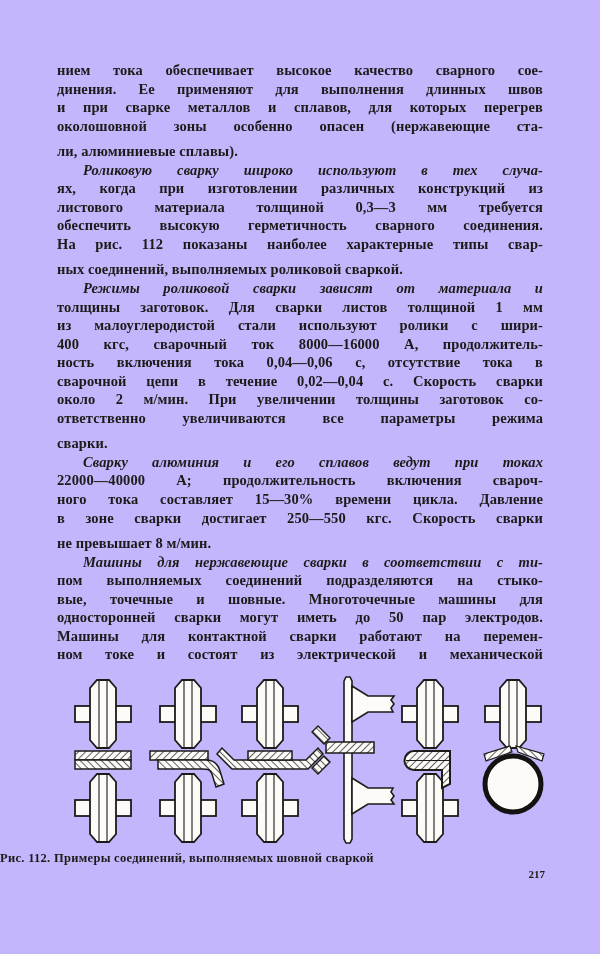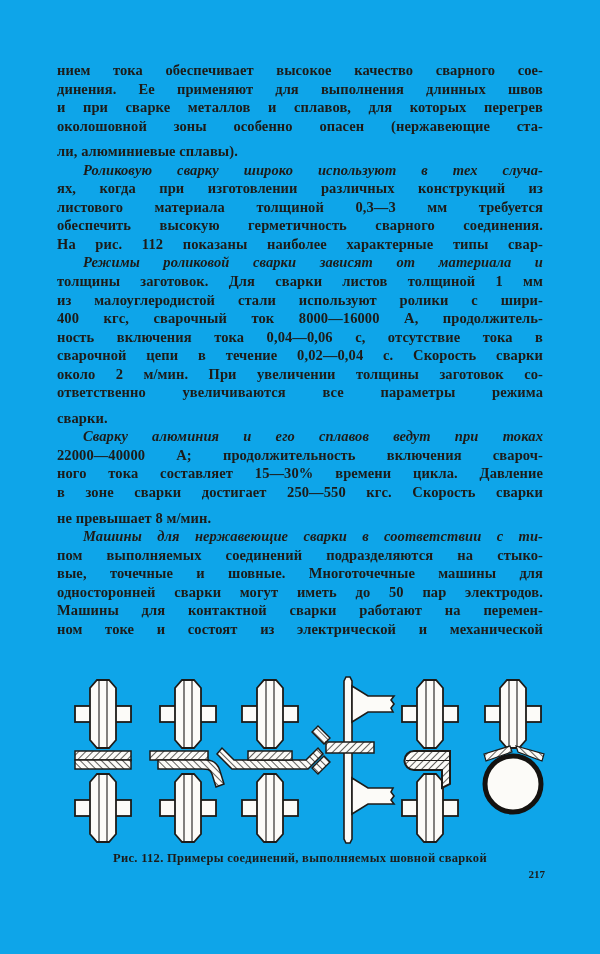--- a/index.html
+++ b/index.html
@@ -1,20 +1,20 @@
 <!DOCTYPE html>
 <html><head>
 <meta charset="utf-8">
 <style>
   html, body { margin: 0; padding: 0; }
   .page {
     position: relative;
     width: 600px;
     height: 954px;
-    background: #0ea5e9;
+    background: #c4b5fd;
     font-family: "Liberation Serif", "DejaVu Serif", serif;
     color: #1d1b18;
     overflow: hidden;
   }
   .text-block {
     position: absolute;
     top: 61px;
     left: 57px;
     width: 486px;
   }
@@ -42,21 +42,20 @@
     top: 674px;
     left: 0;
     width: 600px;
     height: 176px;
   }
   .figure-caption {
     position: absolute;
     top: 851px;
     left: 0;
     width: 600px;
-    text-align: center;
     font-size: 12.5px;
     font-weight: 700;
     letter-spacing: 0.3px;
   }
   .page-number {
     position: absolute;
     top: 868px;
     right: 55px;
     font-size: 11px;
     font-weight: 700;
@@ -76,20 +75,21 @@
       <div class="tline">околошовной зоны особенно опасен (нержавеющие ста-</div>
       <div class="tline last">ли, алюминиевые сплавы).</div>
     </div>
 
     <div>
       <div class="tline indent">Роликовую сварку широко используют в тех случа-</div>
       <div class="tline">ях, когда при изготовлении различных конструкций из</div>
       <div class="tline">листового материала толщиной 0,3—3 мм требуется</div>
       <div class="tline">обеспечить высокую герметичность сварного соединения.</div>
       <div class="tline">На рис. 112 показаны наиболее характерные типы свар-</div>
+      <div class="tline last">ных соединений, выполняемых роликовой сваркой.</div>
     </div>
 
     <div>
       <div class="tline indent">Режимы роликовой сварки зависят от материала и</div>
       <div class="tline">толщины заготовок. Для сварки листов толщиной 1 мм</div>
       <div class="tline">из малоуглеродистой стали используют ролики с шири-</div>
       <div class="tline">400 кгс, сварочный ток 8000—16000 А, продолжитель-</div>
       <div class="tline">ность включения тока 0,04—0,06 с, отсутствие тока в</div>
       <div class="tline">сварочной цепи в течение 0,02—0,04 с. Скорость сварки</div>
       <div class="tline">около 2 м/мин. При увеличении толщины заготовок со-</div>

